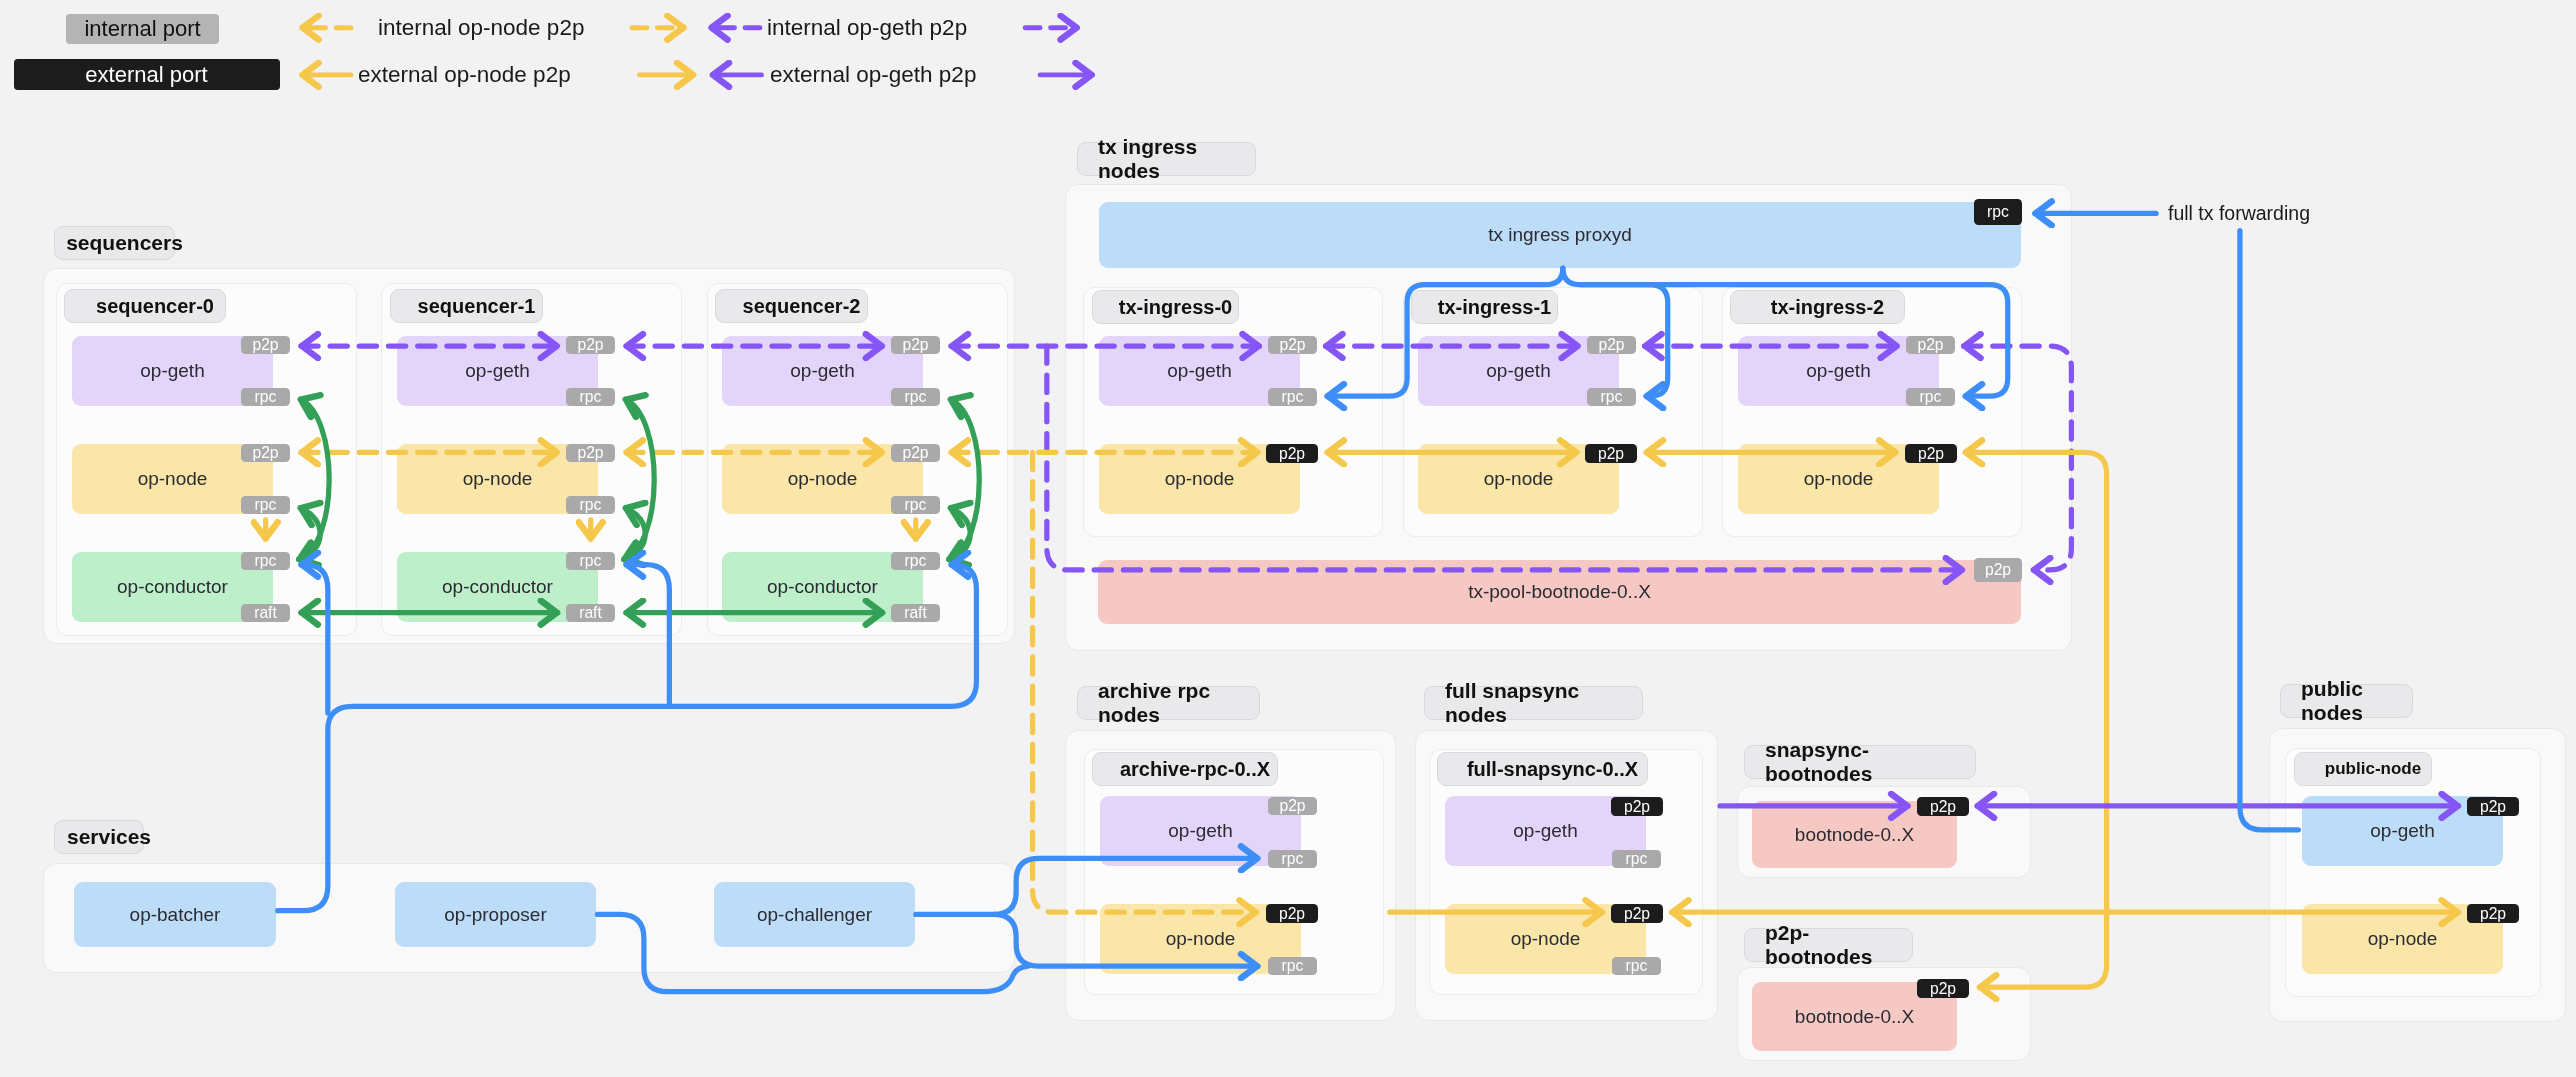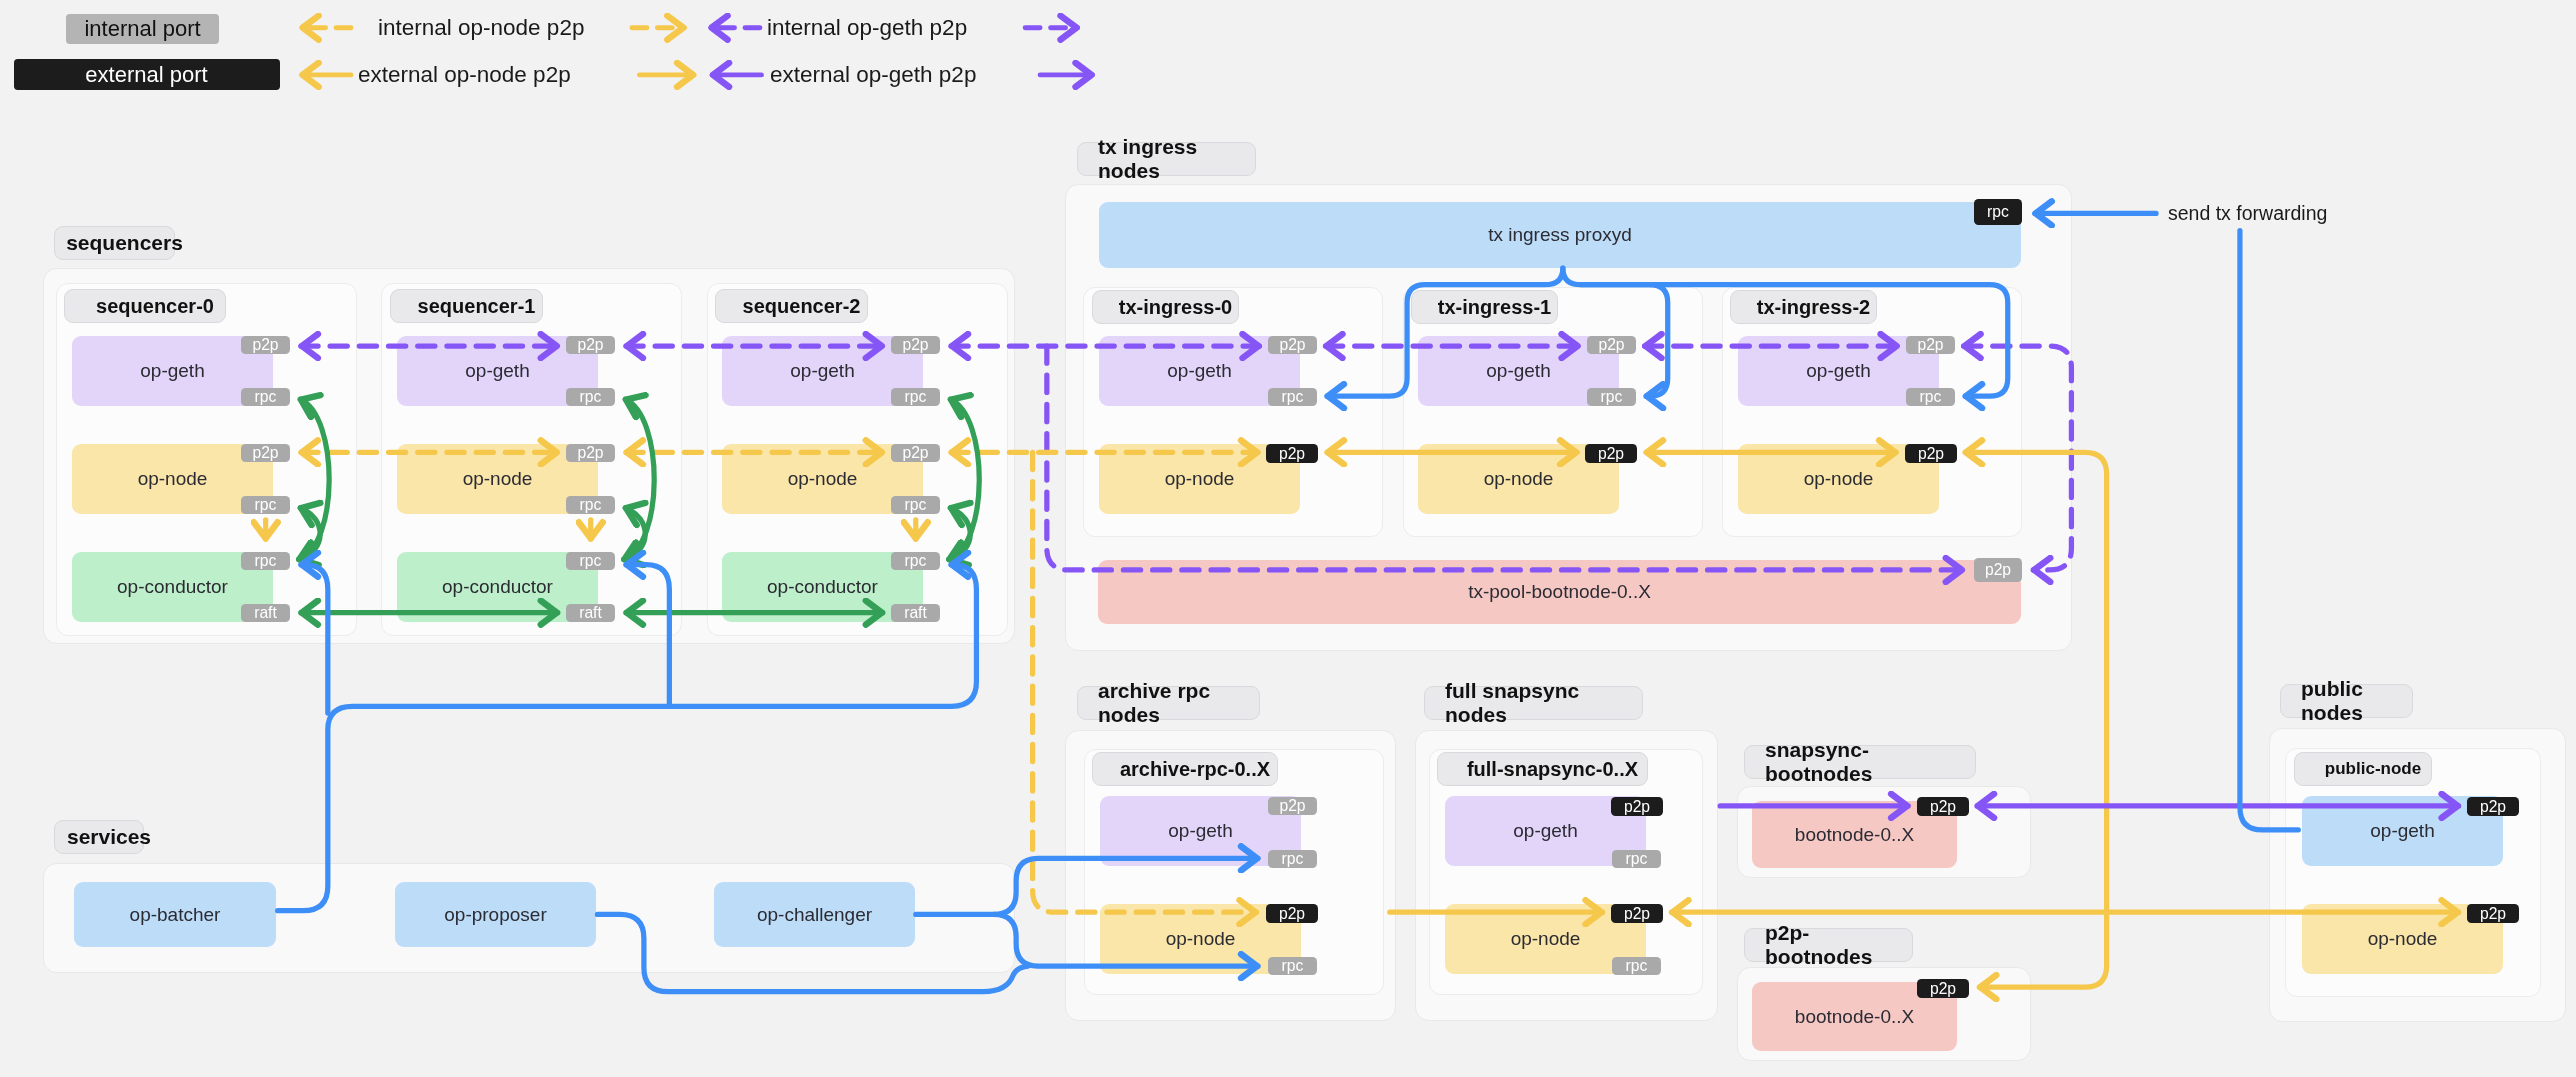--- a/index.html
+++ b/index.html
@@ -110,21 +110,21 @@
 
   <div class="abs nodebox" style="left:1403px;top:287px;width:300px;height:250px"></div>
   <div class="abs pill" style="left:1411px;top:290px;width:147px;height:34px;font-size:20px">tx-ingress-1</div>
   <div class="abs comp c-purple" style="left:1418px;top:336px;width:201px;height:70px">op-geth</div>
   <div class="abs badge b-gray" style="left:1587px;top:336px;width:49px;height:18px">p2p</div>
   <div class="abs badge b-gray" style="left:1587px;top:388px;width:49px;height:18px">rpc</div>
   <div class="abs comp c-yellow" style="left:1418px;top:444px;width:201px;height:70px">op-node</div>
   <div class="abs badge b-black" style="left:1585px;top:444px;width:52px;height:19px">p2p</div>
 
   <div class="abs nodebox" style="left:1722px;top:287px;width:300px;height:250px"></div>
-  <div class="abs pill" style="left:1730px;top:290px;width:147px;height:34px;font-size:20px">tx-ingress-2</div>
+  <div class="abs pill" style="left:1730px;top:290px;width:175px;height:34px;font-size:20px">tx-ingress-2</div>
   <div class="abs comp c-purple" style="left:1738px;top:336px;width:201px;height:70px">op-geth</div>
   <div class="abs badge b-gray" style="left:1906px;top:336px;width:49px;height:18px">p2p</div>
   <div class="abs badge b-gray" style="left:1906px;top:388px;width:49px;height:18px">rpc</div>
   <div class="abs comp c-yellow" style="left:1738px;top:444px;width:201px;height:70px">op-node</div>
   <div class="abs badge b-black" style="left:1905px;top:444px;width:52px;height:19px">p2p</div>
 
   <div class="abs comp c-pink" style="left:1098px;top:560px;width:923px;height:64px">tx-pool-bootnode-0..X</div>
   <div class="abs badge b-gray" style="left:1974px;top:558px;width:48px;height:24px">p2p</div>
 
   <div class="abs nodebox" style="left:1084px;top:749px;width:300px;height:246px"></div>
@@ -150,21 +150,21 @@
   <div class="abs comp c-pink" style="left:1752px;top:982px;width:205px;height:69px">bootnode-0..X</div>
   <div class="abs badge b-black" style="left:1917px;top:979px;width:52px;height:19px">p2p</div>
 
   <div class="abs nodebox" style="left:2285px;top:748px;width:256px;height:249px"></div>
   <div class="abs pill" style="left:2294px;top:752px;width:138px;height:34px;font-size:17px">public-node</div>
   <div class="abs comp c-blue" style="left:2302px;top:796px;width:201px;height:70px">op-geth</div>
   <div class="abs badge b-black" style="left:2467px;top:797px;width:52px;height:19px">p2p</div>
   <div class="abs comp c-yellow" style="left:2302px;top:904px;width:201px;height:70px">op-node</div>
   <div class="abs badge b-black" style="left:2467px;top:904px;width:52px;height:19px">p2p</div>
 
-  <div class="abs anno" style="left:2168px;top:202px">send tx forwarding</div>
+  <div class="abs anno" style="left:2168px;top:202px">full tx forwarding</div>
 
   <svg id="wires" width="2576" height="1077" viewBox="0 0 3438 1438">
     <defs>
       <marker id="ay" viewBox="-22 -15 26 30" refX="1" refY="0" markerWidth="40" markerHeight="40" markerUnits="userSpaceOnUse" orient="auto-start-reverse">
         <path d="M-16,-12 L0,0 L-16,12" fill="none" stroke="#f5c84c" stroke-width="6.5" stroke-linecap="round" stroke-linejoin="round"></path>
       </marker>
       <marker id="ap" viewBox="-22 -15 26 30" refX="1" refY="0" markerWidth="40" markerHeight="40" markerUnits="userSpaceOnUse" orient="auto-start-reverse">
         <path d="M-16,-12 L0,0 L-16,12" fill="none" stroke="#8655f5" stroke-width="6.5" stroke-linecap="round" stroke-linejoin="round"></path>
       </marker>
       <marker id="ag" viewBox="-22 -15 26 30" refX="1" refY="0" markerWidth="40" markerHeight="40" markerUnits="userSpaceOnUse" orient="auto-start-reverse">

